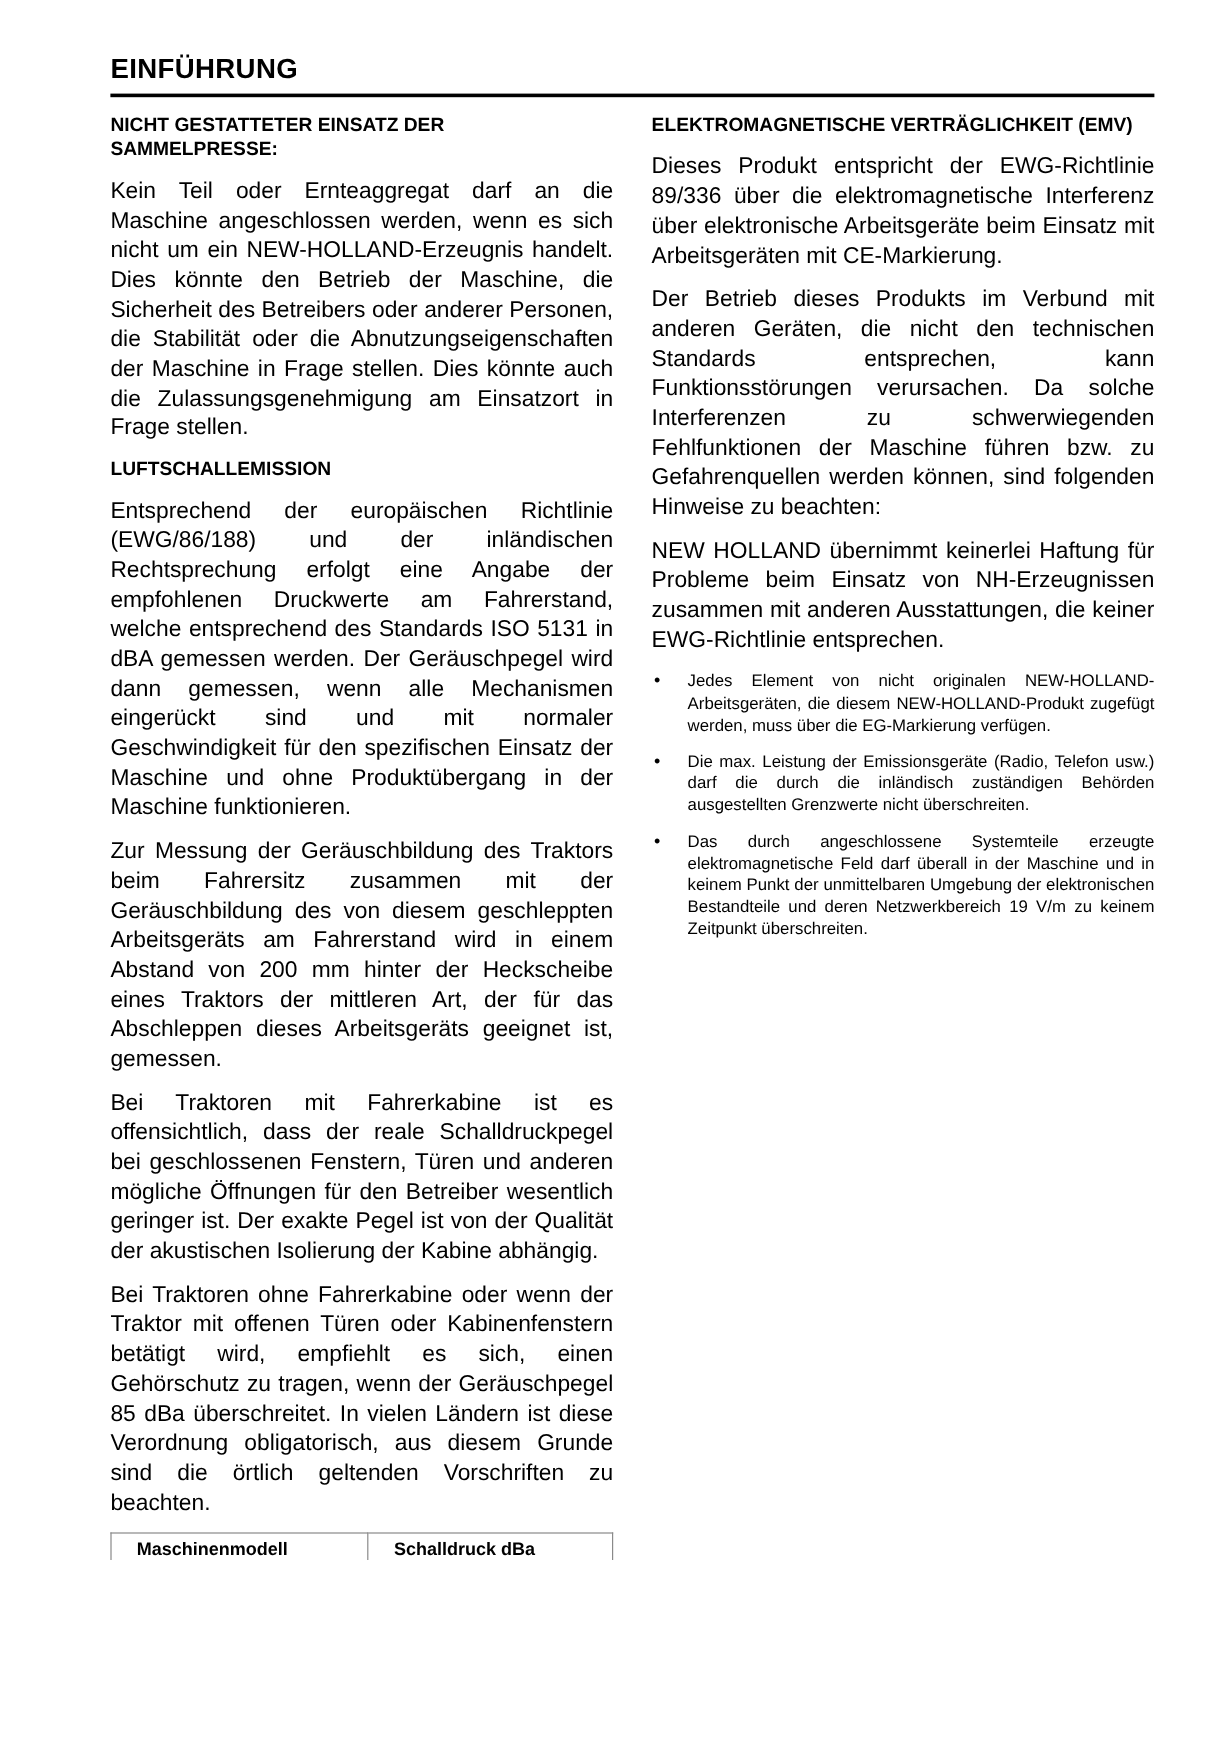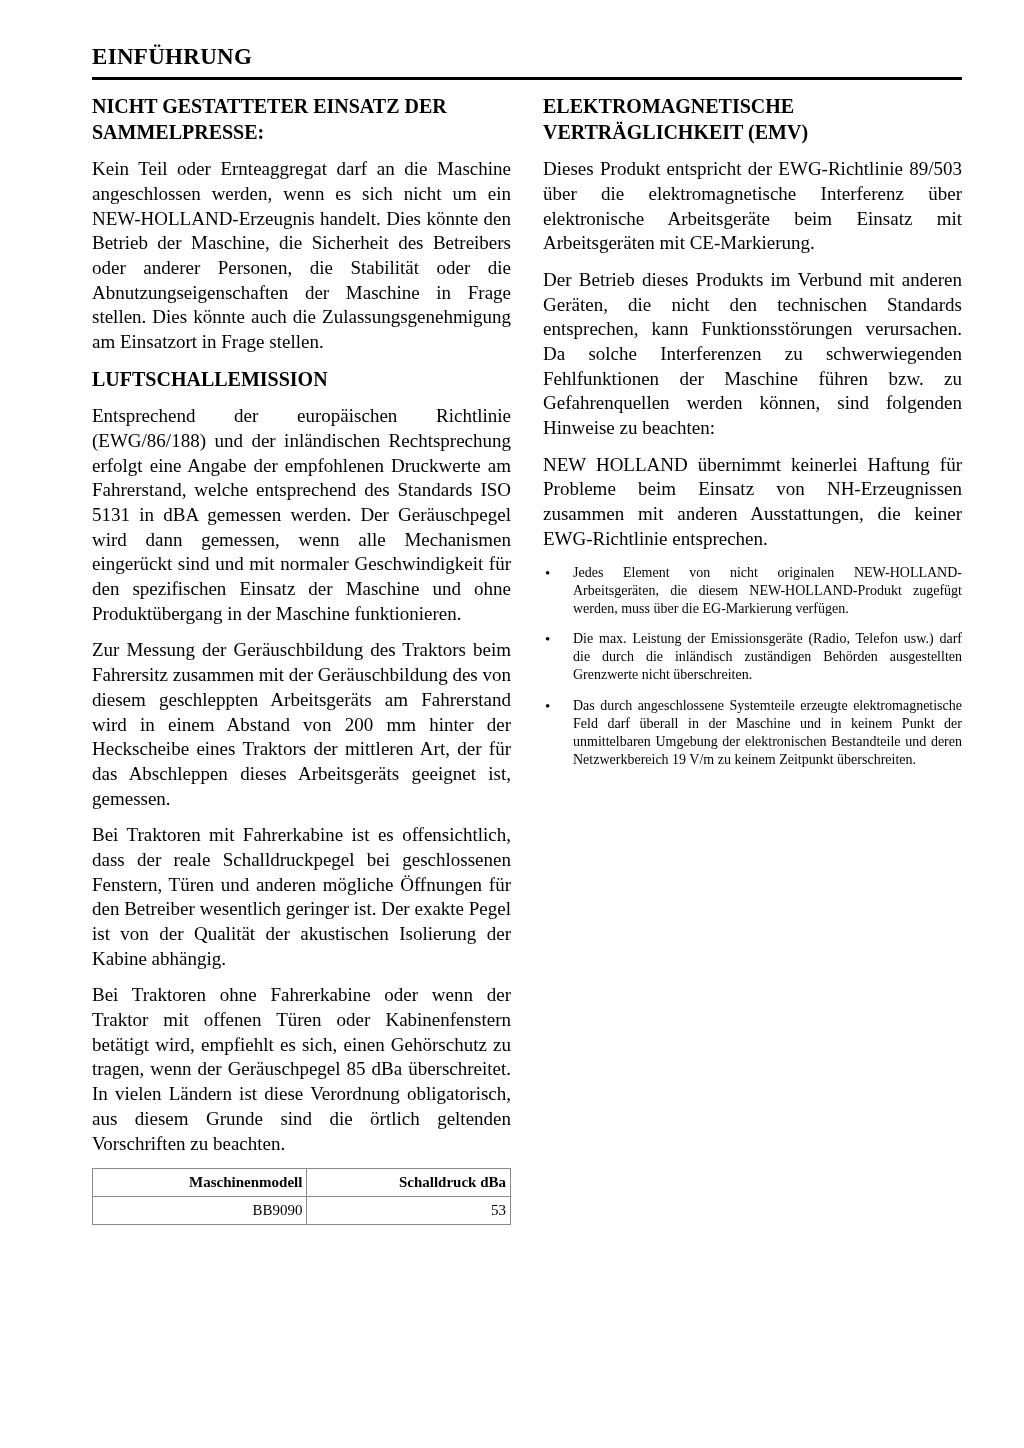--- a/index.html
+++ b/index.html
@@ -4,21 +4,20 @@
 <style>
   * { margin: 0; padding: 0; box-sizing: border-box; }
   html, body { background: #ffffff; }
   body { font-family: "Liberation Sans", sans-serif; color: #000; }
   .page {
     position: relative;
     width: 1024px;
     height: 1300px;
     background: #fff;
     overflow: hidden;
-    font-family: Liberation Serif, serif;
   }
   .content {
     position: absolute;
     top: 44px;
     left: 92px;
     right: 62px;
   }
   .doc-title {
     font-size: 23px;
     font-weight: bold;
@@ -28,21 +27,21 @@
   .title-rule {
     border-top: 3px solid #000;
     margin-bottom: 14px;
   }
   .columns {
     display: flex;
     gap: 32px;
   }
   .col { flex: 1 1 0; min-width: 0; }
   .section-heading {
-    font-size: 20px;
+    font-size: 16px;
     font-weight: bold;
     line-height: 1.28;
     margin-bottom: 12px;
   }
   .section-heading.spaced { margin-top: 12px; }
   .para {
     font-size: 19px;
     line-height: 1.3;
     text-align: justify;
     margin-bottom: 12px;
@@ -63,23 +62,23 @@
     line-height: 1.3;
     text-align: justify;
   }
   .sound-table {
     width: 100%;
     border-collapse: collapse;
     margin-top: 8px;
   }
   .sound-table th, .sound-table td {
     border: 1px solid #8a8a8a;
-    text-align: right;
+    text-align: left;
     font-size: 15px;
-    padding: 5px 4px;
+    padding: 5px 21px;
   }
   .sound-table th { font-weight: bold; }
   .footer {
     position: absolute;
     left: 92px;
     right: 62px;
     top: 1302px;
     border-top: 2px solid #000;
     padding-top: 22px;
     display: flex;
@@ -119,21 +118,21 @@
             <tr>
               <td>BB9090</td>
               <td>53</td>
             </tr>
           </tbody>
         </table>
       </div>
 
       <div class="col">
         <h2 class="section-heading">ELEKTROMAGNETISCHE VERTRÄGLICHKEIT (EMV)</h2>
-        <p class="para">Dieses Produkt entspricht der EWG-Richtlinie 89/503 über die elektromagnetische Interferenz über elektronische Arbeitsgeräte beim Einsatz mit Arbeitsgeräten mit CE-Markierung.</p>
+        <p class="para">Dieses Produkt entspricht der EWG-Richtlinie 89/336 über die elektromagnetische Interferenz über elektronische Arbeitsgeräte beim Einsatz mit Arbeitsgeräten mit CE-Markierung.</p>
         <p class="para">Der Betrieb dieses Produkts im Verbund mit anderen Geräten, die nicht den technischen Standards entsprechen, kann Funktionsstörungen verursachen. Da solche Interferenzen zu schwerwiegenden Fehlfunktionen der Maschine führen bzw. zu Gefahrenquellen werden können, sind folgenden Hinweise zu beachten:</p>
         <p class="para">NEW HOLLAND übernimmt keinerlei Haftung für Probleme beim Einsatz von NH-Erzeugnissen zusammen mit anderen Ausstattungen, die keiner EWG-Richtlinie entsprechen.</p>
 
         <div class="bullet-item">
           <span class="bullet-mark">•</span>
           <span class="bullet-text">Jedes Element von nicht originalen NEW-HOLLAND-Arbeitsgeräten, die diesem NEW-HOLLAND-Produkt zugefügt werden, muss über die EG-Markierung verfügen.</span>
         </div>
         <div class="bullet-item">
           <span class="bullet-mark">•</span>
           <span class="bullet-text">Die max. Leistung der Emissionsgeräte (Radio, Telefon usw.) darf die durch die inländisch zuständigen Behörden ausgestellten Grenzwerte nicht überschreiten.</span>

